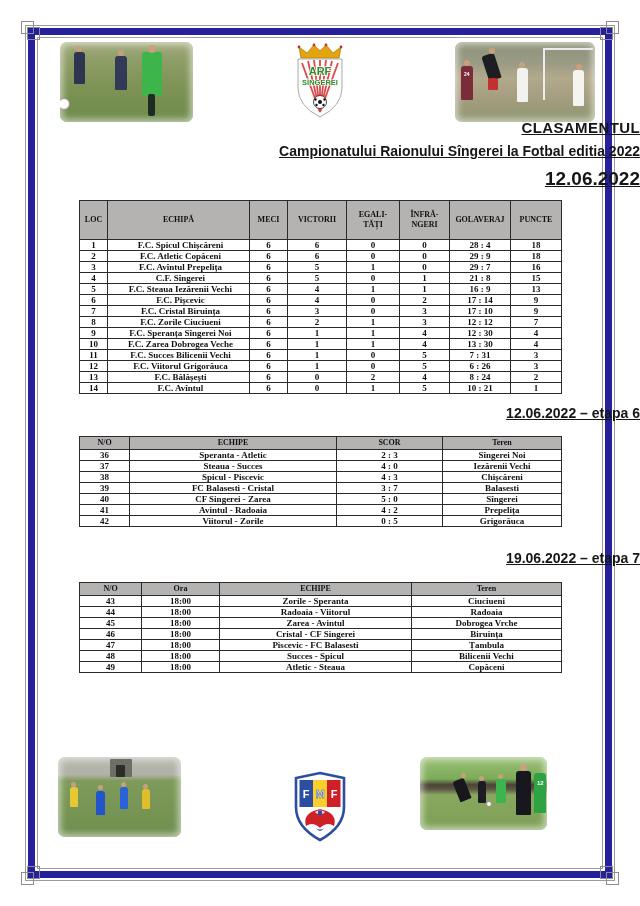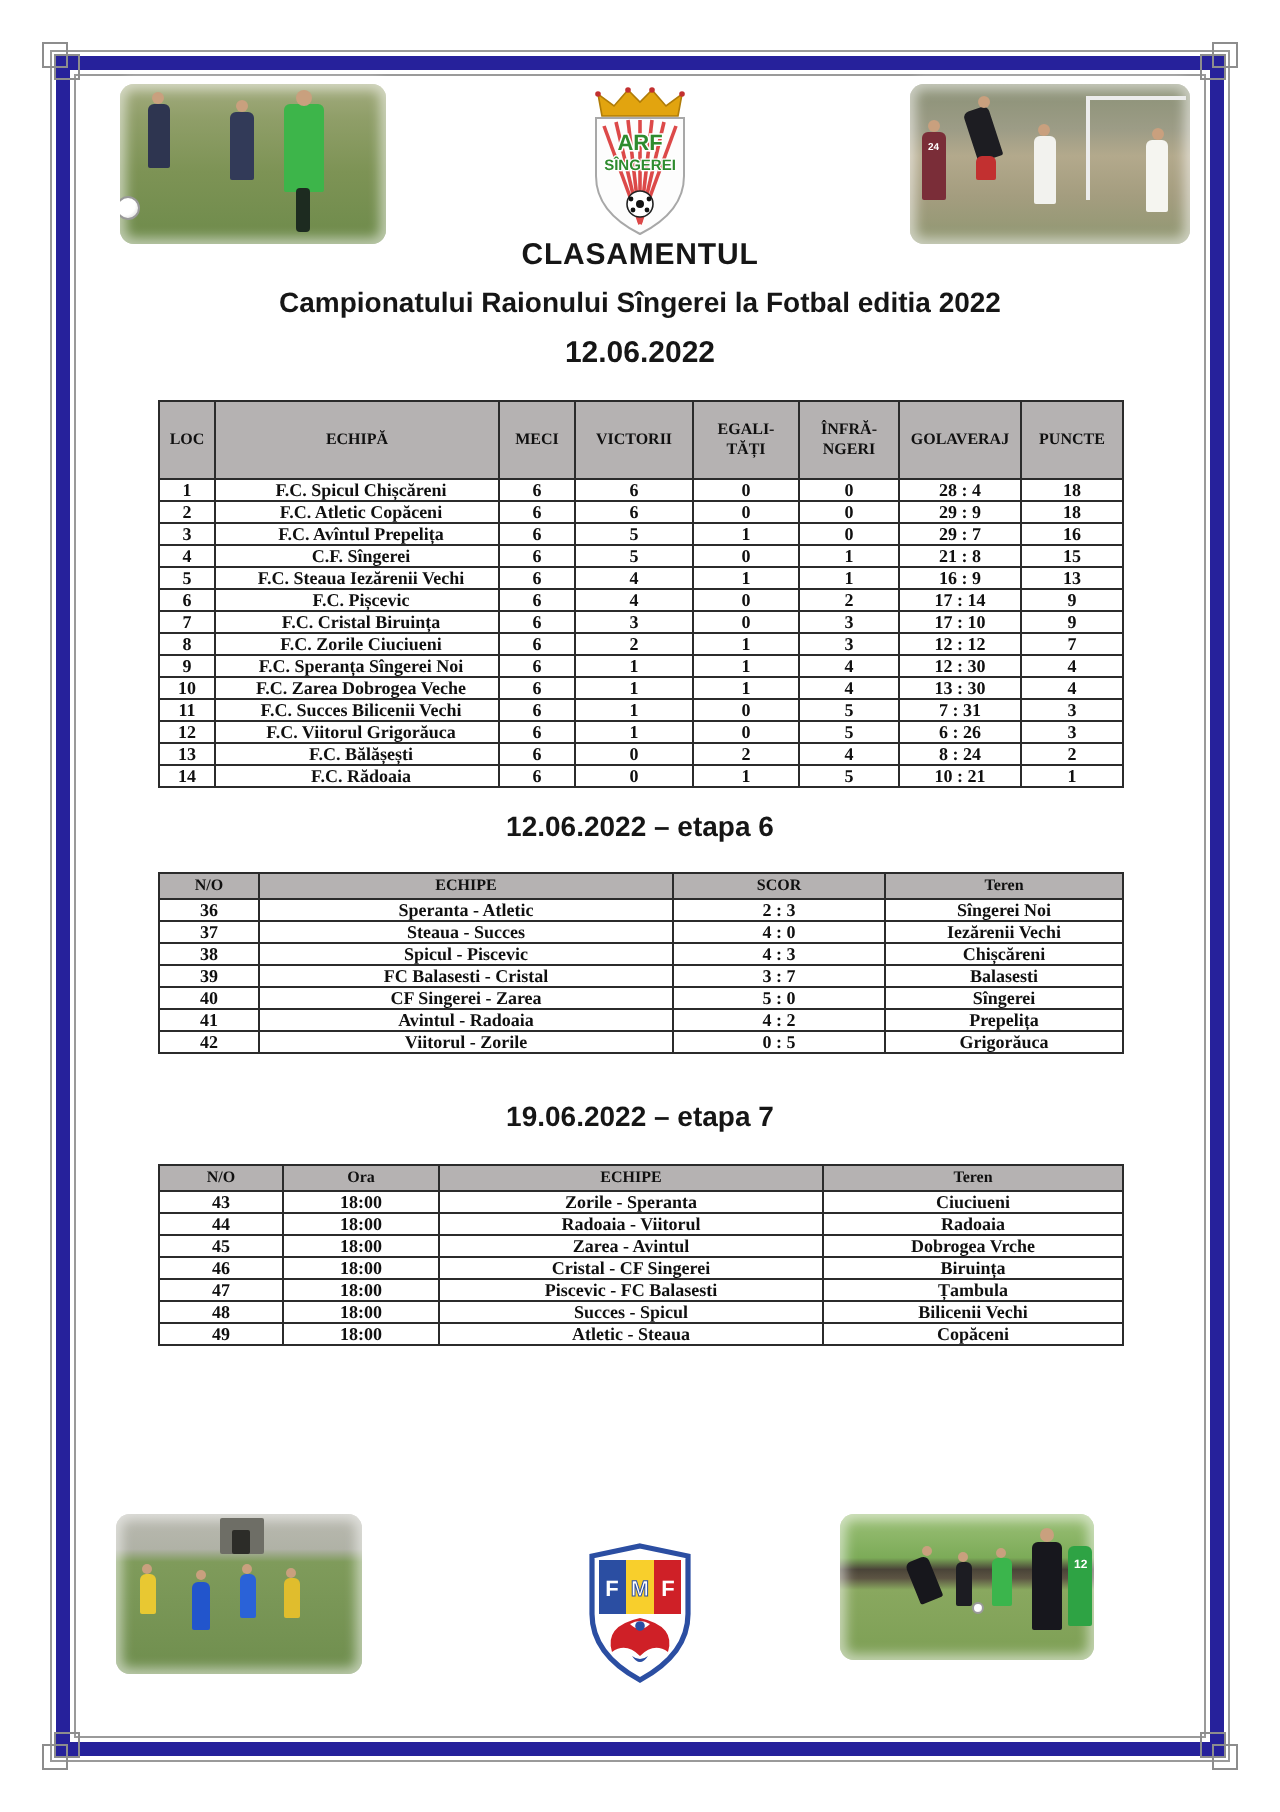--- a/index.html
+++ b/index.html
@@ -17,24 +17,24 @@
                 inset 0 0 0 2px #fff, inset 0 0 0 3px #9a9a9a;
     pointer-events:none;
   }
   .corner { position:absolute; width:13px; height:13px; border:1px solid #8d8d8d; background:transparent; }
   .c1a{left:-14px;top:-14px}  .c1b{left:-8px;top:-8px}
   .c2a{right:-14px;top:-14px} .c2b{right:-8px;top:-8px}
   .c3a{left:-14px;bottom:-14px}.c3b{left:-8px;bottom:-8px}
   .c4a{right:-14px;bottom:-14px}.c4b{right:-8px;bottom:-8px}
 
   
-  .center-line { position:absolute; left:0; width:640px; text-align:center; font-weight:bold; color:#161616; }
+  .center-line { position:absolute; left:0; width:640px; text-align:right; font-weight:bold; color:#161616;text-decoration:underline; }
   .title    { top:119px; font-size:15px; letter-spacing:.4px; }
   .subtitle { top:143px; font-size:14px; }
-  .date     { top:168px; font-size:15px; }
+  .date     { top:168px; font-size:19px; }
   .h-etapa6 { top:405px; font-size:14px; }
   .h-etapa7 { top:550px; font-size:14px; }
 
   
   table.tbl {
     position:absolute; left:79px; width:482px;
     border-collapse:collapse; table-layout:fixed;
     font-family:"Liberation Serif", serif;
   }
   .tbl th, .tbl td { border:1px solid #2b2b2b; text-align:center; font-weight:bold; color:#101010; overflow:hidden; }
@@ -292,21 +292,21 @@
           <td>F.C. Bălășești</td>
           <td>6</td>
           <td>0</td>
           <td>2</td>
           <td>4</td>
           <td>8 : 24</td>
           <td>2</td>
         </tr>
         <tr>
           <td>14</td>
-          <td>F.C. Rădoaia</td>
+          <td>F.C. Avîntul</td>
           <td>6</td>
           <td>0</td>
           <td>1</td>
           <td>5</td>
           <td>10 : 21</td>
           <td>1</td>
         </tr>
       </tbody>
     </table>
 

